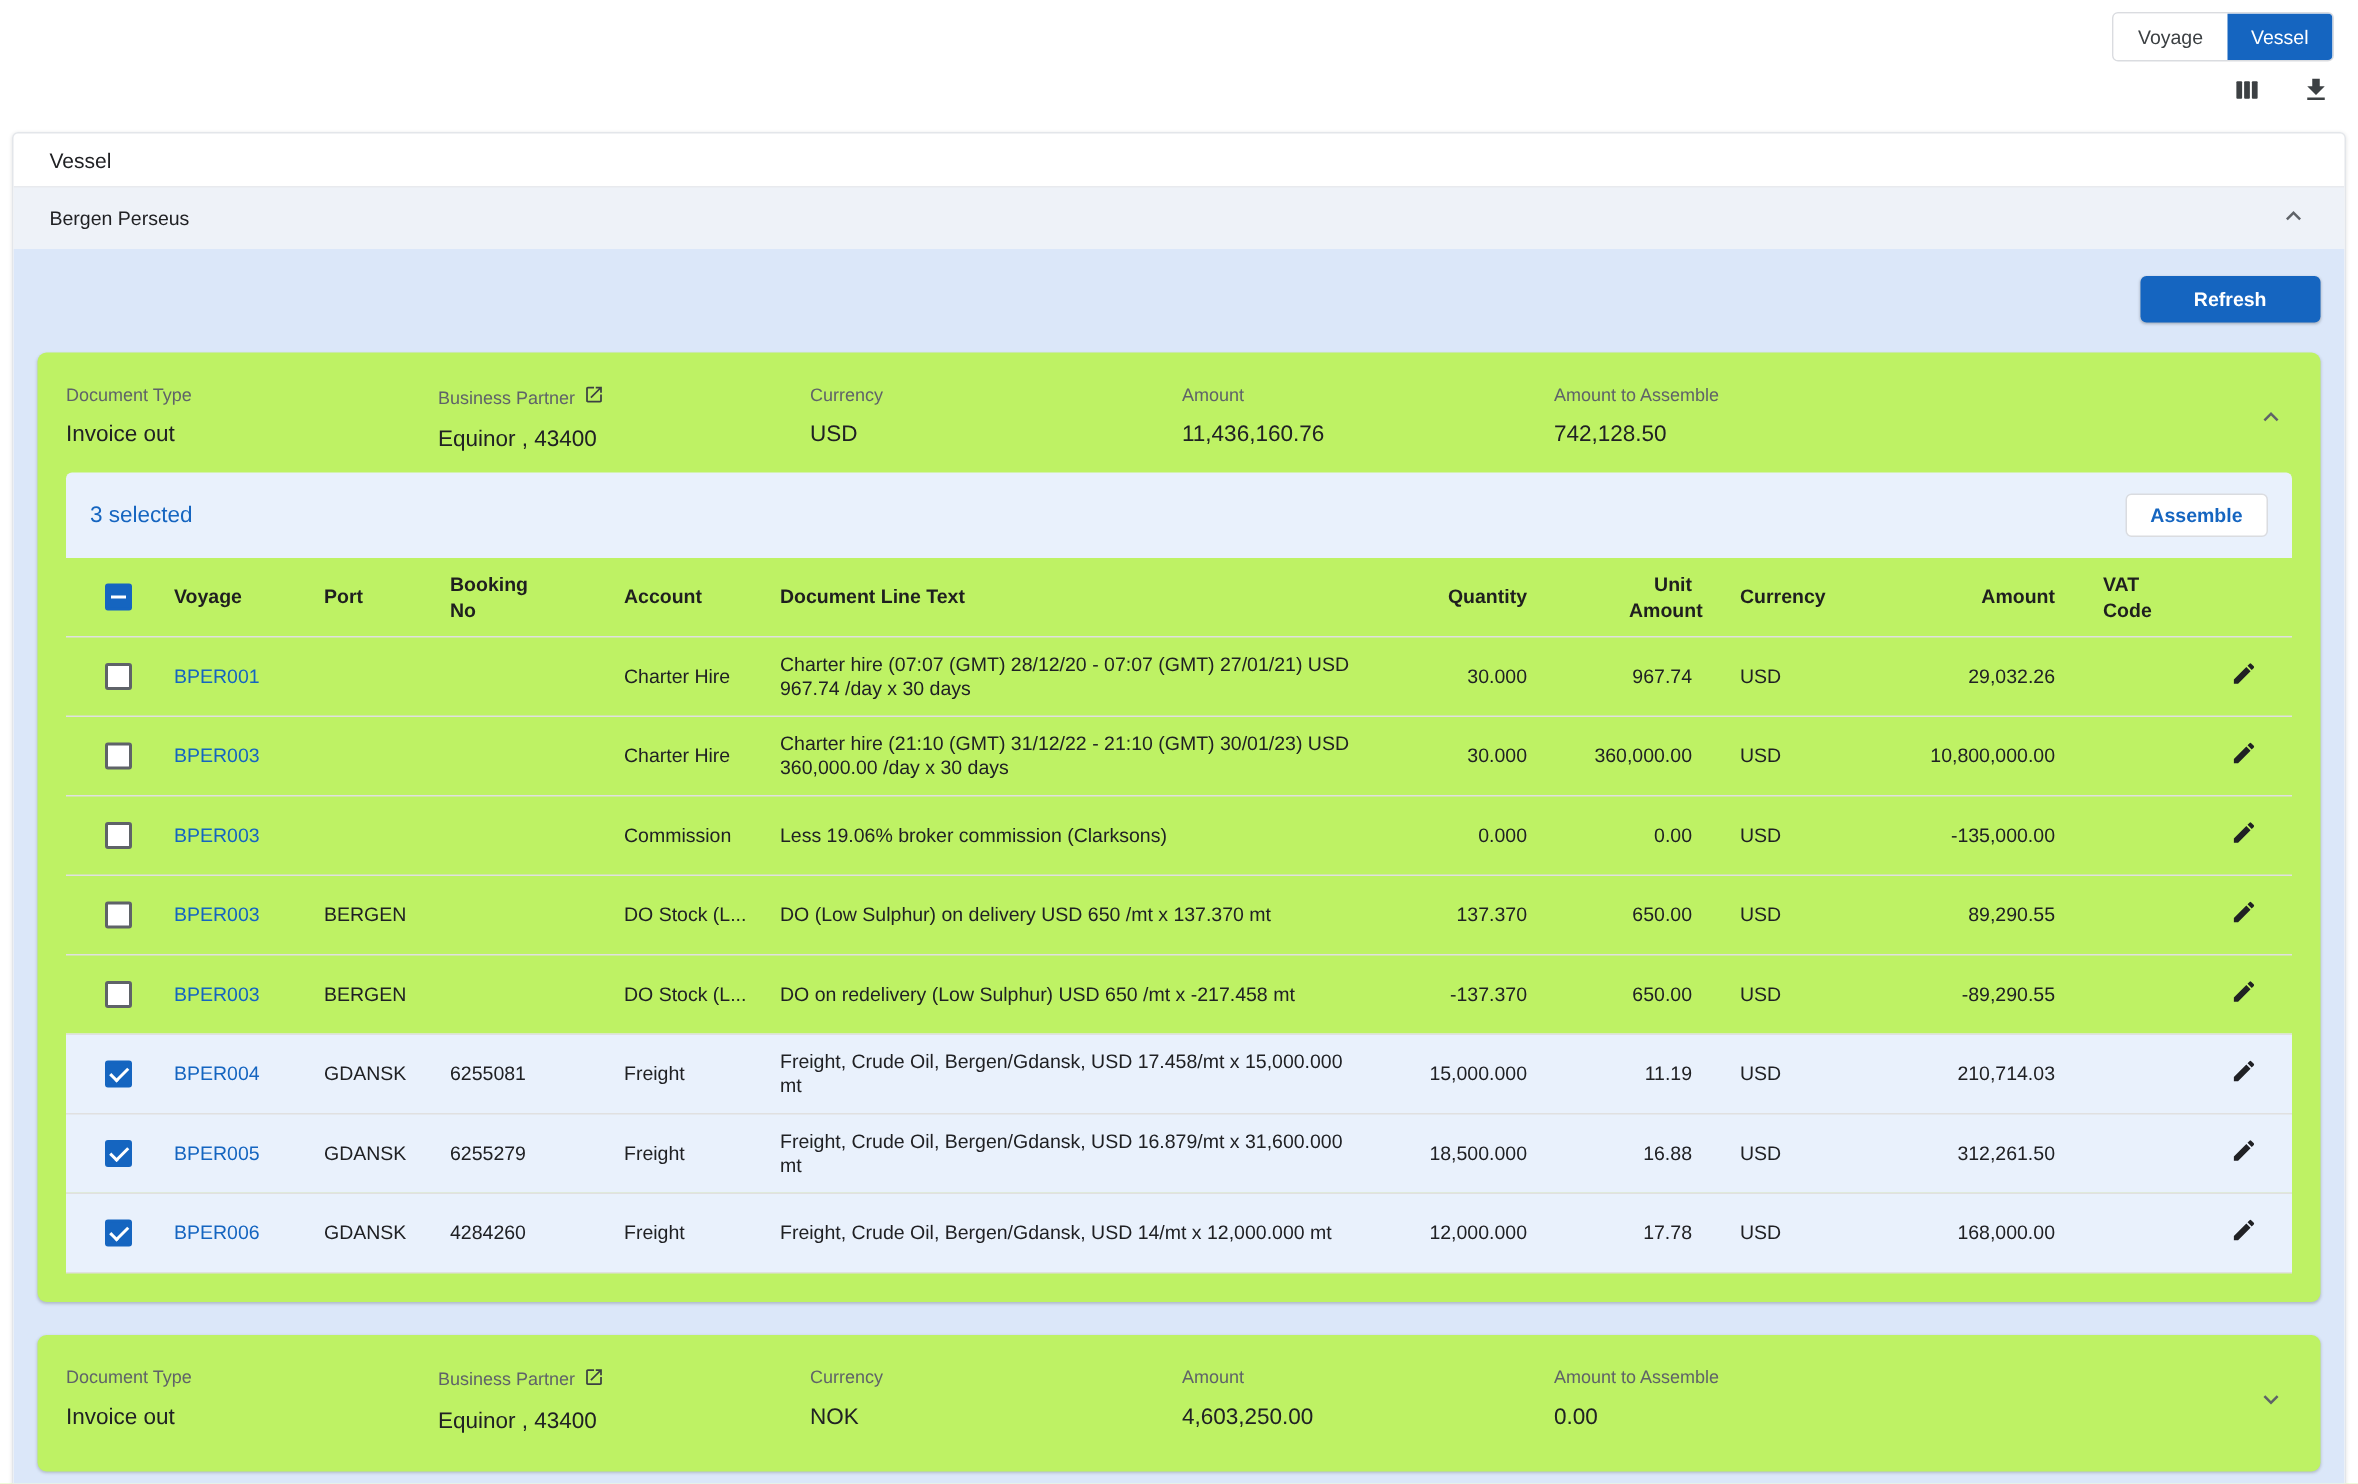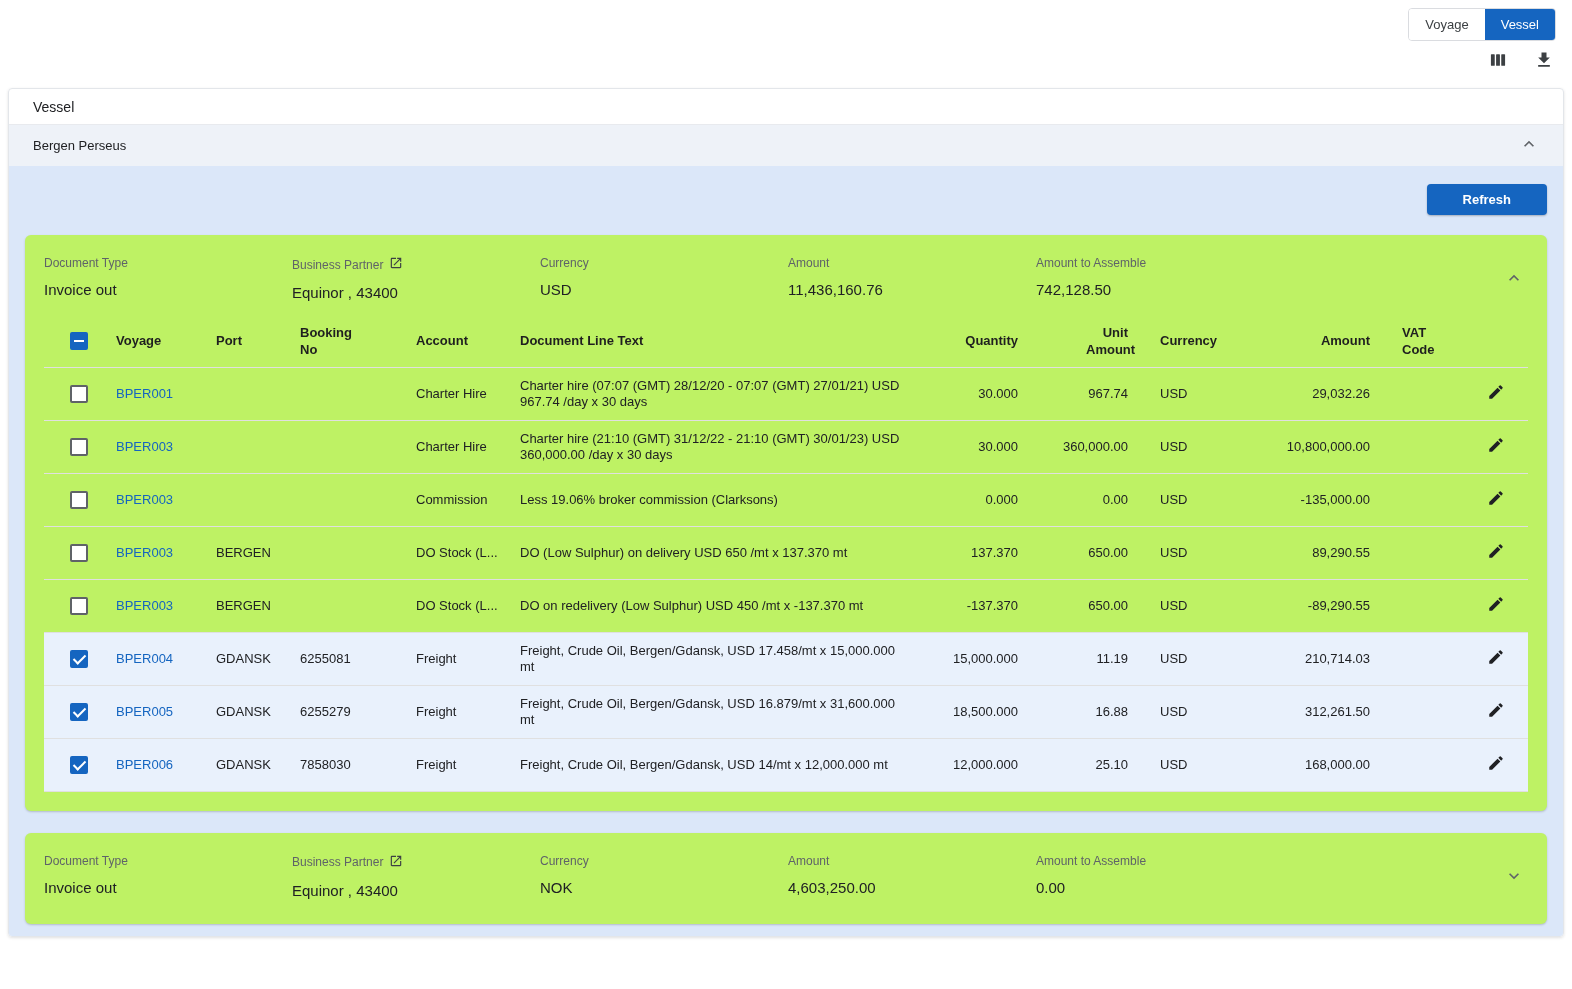--- a/index.html
+++ b/index.html
@@ -161,20 +161,24 @@
           <div class="field-label">Amount to Assemble</div>
           <div class="field-value">742,128.50</div>
         </div>
         <span class="icon-btn summary-chevron">
           <svg width="20" height="20" viewBox="0 0 24 24">
               <path d="M12 8l-6 6 1.41 1.41L12 10.83l4.59 4.58L18 14z"></path>
             </svg>
         </span>
       </div>
 
+      <div class="selection-bar">
+        <span class="selection-count">3 selected</span>
+        <button class="assemble-btn">Assemble</button>
+      </div>
 
       <table>
         <thead>
           <tr>
             <th class="col-check"><span class="checkbox indeterminate"></span></th>
             <th class="col-voyage">Voyage</th>
             <th class="col-port">Port</th>
             <th class="col-booking">
                 <span class="th-block">Booking No</span>
               </th>
@@ -264,21 +268,21 @@
                     <path d="M3 17.25V21h3.75L17.81 9.94l-3.75-3.75L3 17.25zM20.71 7.04c.39-.39.39-1.02 0-1.41l-2.34-2.34a1 1 0 0 0-1.41 0l-1.83 1.83 3.75 3.75 1.83-1.83z"></path>
                   </svg>
                 </button></td>
           </tr>
           <tr>
             <td class="col-check"><span class="checkbox"></span></td>
             <td class="col-voyage"><a class="voyage-link">BPER003</a></td>
             <td class="col-port">BERGEN</td>
             <td class="col-booking"></td>
             <td class="col-account">DO Stock (L...</td>
-            <td class="col-text">DO on redelivery (Low Sulphur) USD 450 /mt x -137.370 mt</td>
+            <td class="col-text">DO on redelivery (Low Sulphur) USD 650 /mt x -217.458 mt</td>
             <td class="col-num">-137.370</td>
             <td class="col-num">650.00</td>
             <td class="col-currency">USD</td>
             <td class="col-amount">-89,290.55</td>
             <td class="col-vat"></td>
             <td class="col-edit"><button class="icon-btn edit-btn">
                   <svg width="18" height="18" viewBox="0 0 24 24">
                     <path d="M3 17.25V21h3.75L17.81 9.94l-3.75-3.75L3 17.25zM20.71 7.04c.39-.39.39-1.02 0-1.41l-2.34-2.34a1 1 0 0 0-1.41 0l-1.83 1.83 3.75 3.75 1.83-1.83z"></path>
                   </svg>
                 </button></td>
@@ -316,25 +320,25 @@
             <td class="col-edit"><button class="icon-btn edit-btn">
                   <svg width="18" height="18" viewBox="0 0 24 24">
                     <path d="M3 17.25V21h3.75L17.81 9.94l-3.75-3.75L3 17.25zM20.71 7.04c.39-.39.39-1.02 0-1.41l-2.34-2.34a1 1 0 0 0-1.41 0l-1.83 1.83 3.75 3.75 1.83-1.83z"></path>
                   </svg>
                 </button></td>
           </tr>
           <tr class="selected">
             <td class="col-check"><span class="checkbox checked"></span></td>
             <td class="col-voyage"><a class="voyage-link">BPER006</a></td>
             <td class="col-port">GDANSK</td>
-            <td class="col-booking">7858030</td>
+            <td class="col-booking">4284260</td>
             <td class="col-account">Freight</td>
             <td class="col-text">Freight, Crude Oil, Bergen/Gdansk, USD 14/mt x 12,000.000 mt</td>
             <td class="col-num">12,000.000</td>
-            <td class="col-num">25.10</td>
+            <td class="col-num">17.78</td>
             <td class="col-currency">USD</td>
             <td class="col-amount">168,000.00</td>
             <td class="col-vat"></td>
             <td class="col-edit"><button class="icon-btn edit-btn">
                   <svg width="18" height="18" viewBox="0 0 24 24">
                     <path d="M3 17.25V21h3.75L17.81 9.94l-3.75-3.75L3 17.25zM20.71 7.04c.39-.39.39-1.02 0-1.41l-2.34-2.34a1 1 0 0 0-1.41 0l-1.83 1.83 3.75 3.75 1.83-1.83z"></path>
                   </svg>
                 </button></td>
           </tr>
         </tbody>

